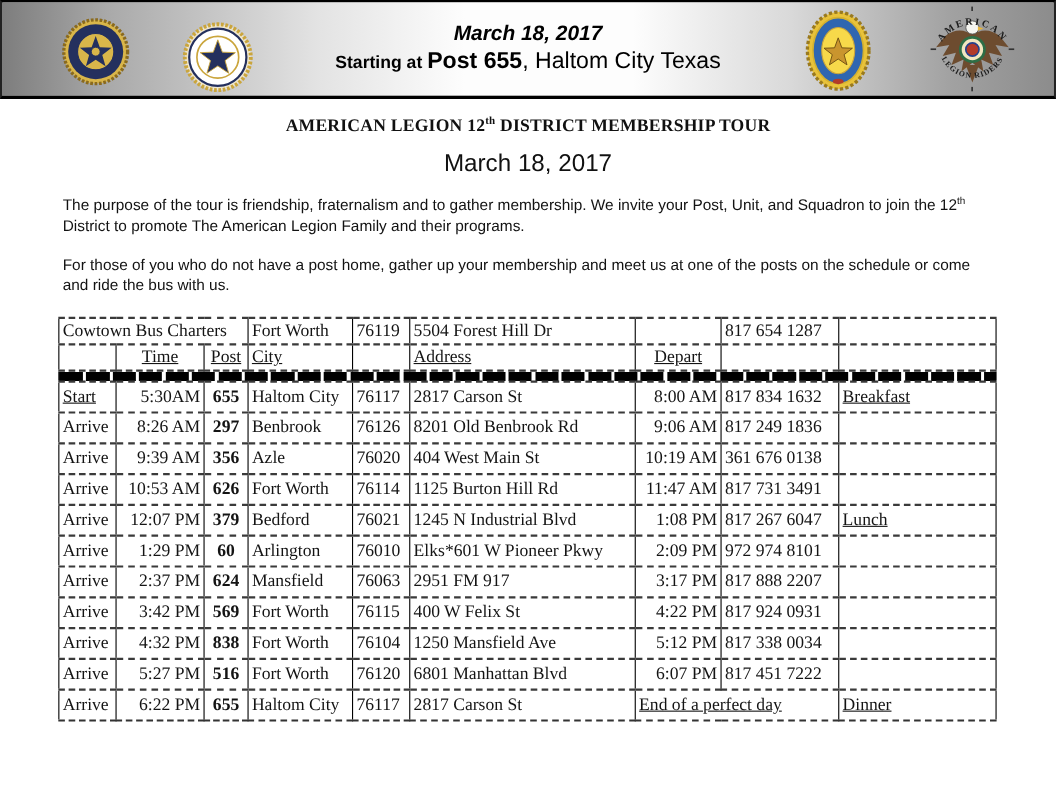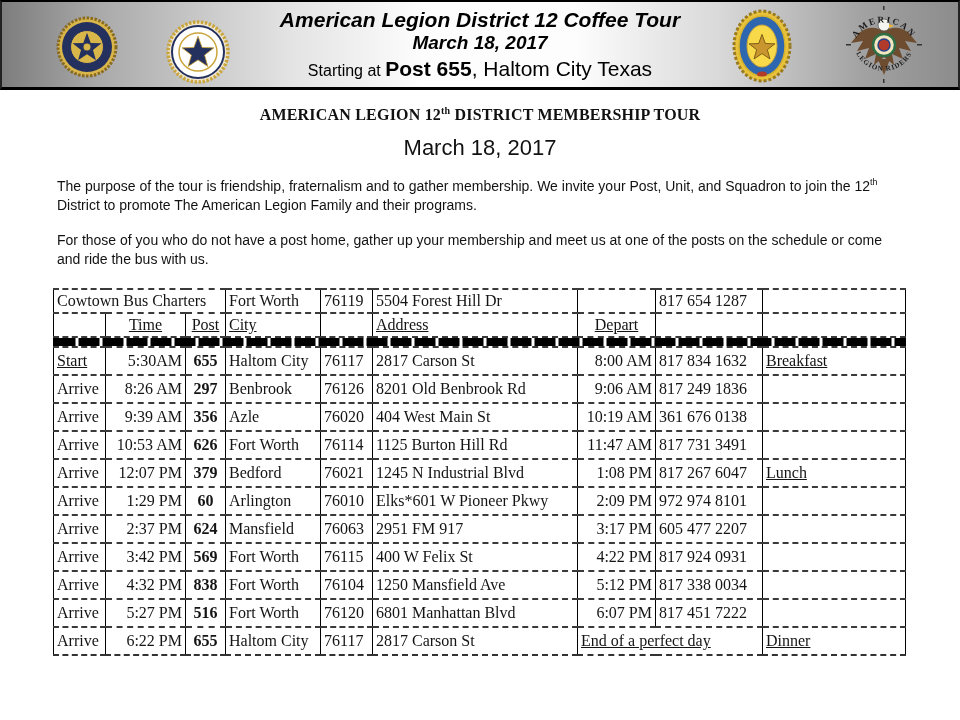--- a/index.html
+++ b/index.html
@@ -16,21 +16,21 @@
   }
   .banner .logo{position:absolute;}
   .banner-text{
     position:absolute;left:0;right:0;top:0;height:85px;
     display:flex;flex-direction:column;align-items:center;justify-content:center;
     line-height:1.18;
   }
   .bt1{font-size:21px;font-weight:bold;font-style:italic;color:#000;}
   .bt2{font-size:19px;font-weight:bold;font-style:italic;color:#000;}
   .bt3{font-size:21px;color:#000;margin-top:2px;}
-  .bt3 .small{font-size:16px;}
+  .bt3 .small{font-size:16px;font-weight:bold;}
   .bt3 .big-bold{font-size:21px;font-weight:bold;}
   
   .doc-heading{
     margin-top:15px;text-align:center;
     font-family:"Liberation Serif",serif;font-weight:bold;font-size:16px;color:#111;
     letter-spacing:.2px;
   }
   .doc-heading sup{font-size:10px;}
   .doc-date{
     margin-top:11px;text-align:center;
@@ -114,21 +114,20 @@
     <text font-size="7" font-weight="bold" letter-spacing="1" fill="#1a1a1a" font-family="Liberation Serif,serif">
       <textPath href="#arcBot" startOffset="50%" text-anchor="middle">LEGION RIDERS</textPath>
     </text>
     <rect x="1" y="39" width="5" height="1.5" fill="#333"></rect>
     <rect x="72" y="39" width="5" height="1.5" fill="#333"></rect>
     <rect x="38" y="1" width="1.5" height="4" fill="#333"></rect>
     <rect x="38" y="74" width="1.5" height="4" fill="#333"></rect>
   </svg>
 
   <div class="banner-text">
-    <div class="bt1">American Legion District 12 Coffee Tour</div>
     <div class="bt2">March 18, 2017</div>
     <div class="bt3"><span class="small">Starting at </span><span class="big-bold">Post 655</span><span>, Haltom City Texas</span></div>
   </div>
 </div>
 
 <div class="doc-heading"><span>AMERICAN LEGION 12</span><sup>th</sup><span> DISTRICT MEMBERSHIP TOUR</span></div>
 
 <div class="doc-date">March 18, 2017</div>
 
 <p class="doc-para"><span>The purpose of the tour is friendship, fraternalism and to gather membership.  We invite your Post, Unit, and Squadron to join the 12</span><sup>th</sup><span> District to promote The American Legion Family and their programs.</span></p>
@@ -242,21 +241,21 @@
     <td></td>
   </tr>
       <tr>
     <td>Arrive</td>
     <td class="ar">2:37 PM</td>
     <td class="post">624</td>
     <td>Mansfield</td>
     <td>76063</td>
     <td>2951 FM 917</td>
     <td class="ar">3:17 PM</td>
-    <td>605 477 2207</td>
+    <td>817 888 2207</td>
     <td></td>
   </tr>
       <tr>
     <td>Arrive</td>
     <td class="ar">3:42 PM</td>
     <td class="post">569</td>
     <td>Fort Worth</td>
     <td>76115</td>
     <td>400 W Felix St</td>
     <td class="ar">4:22 PM</td>

